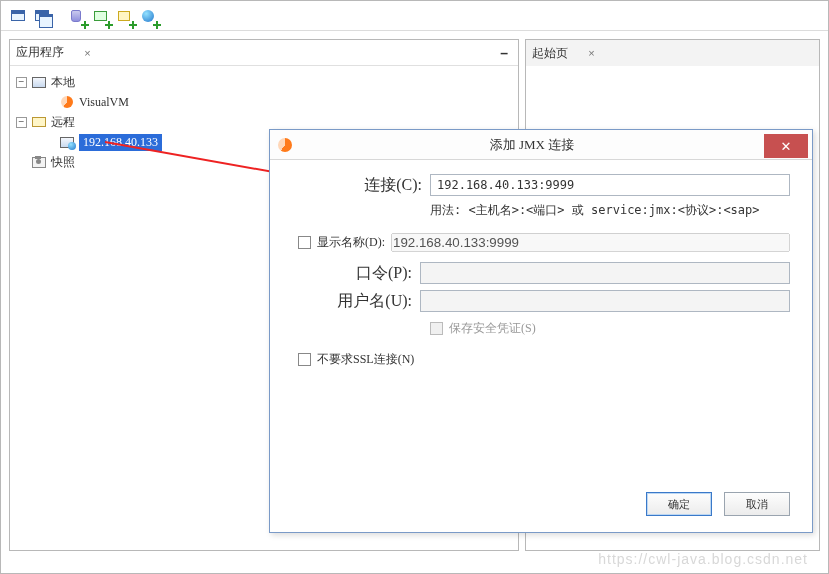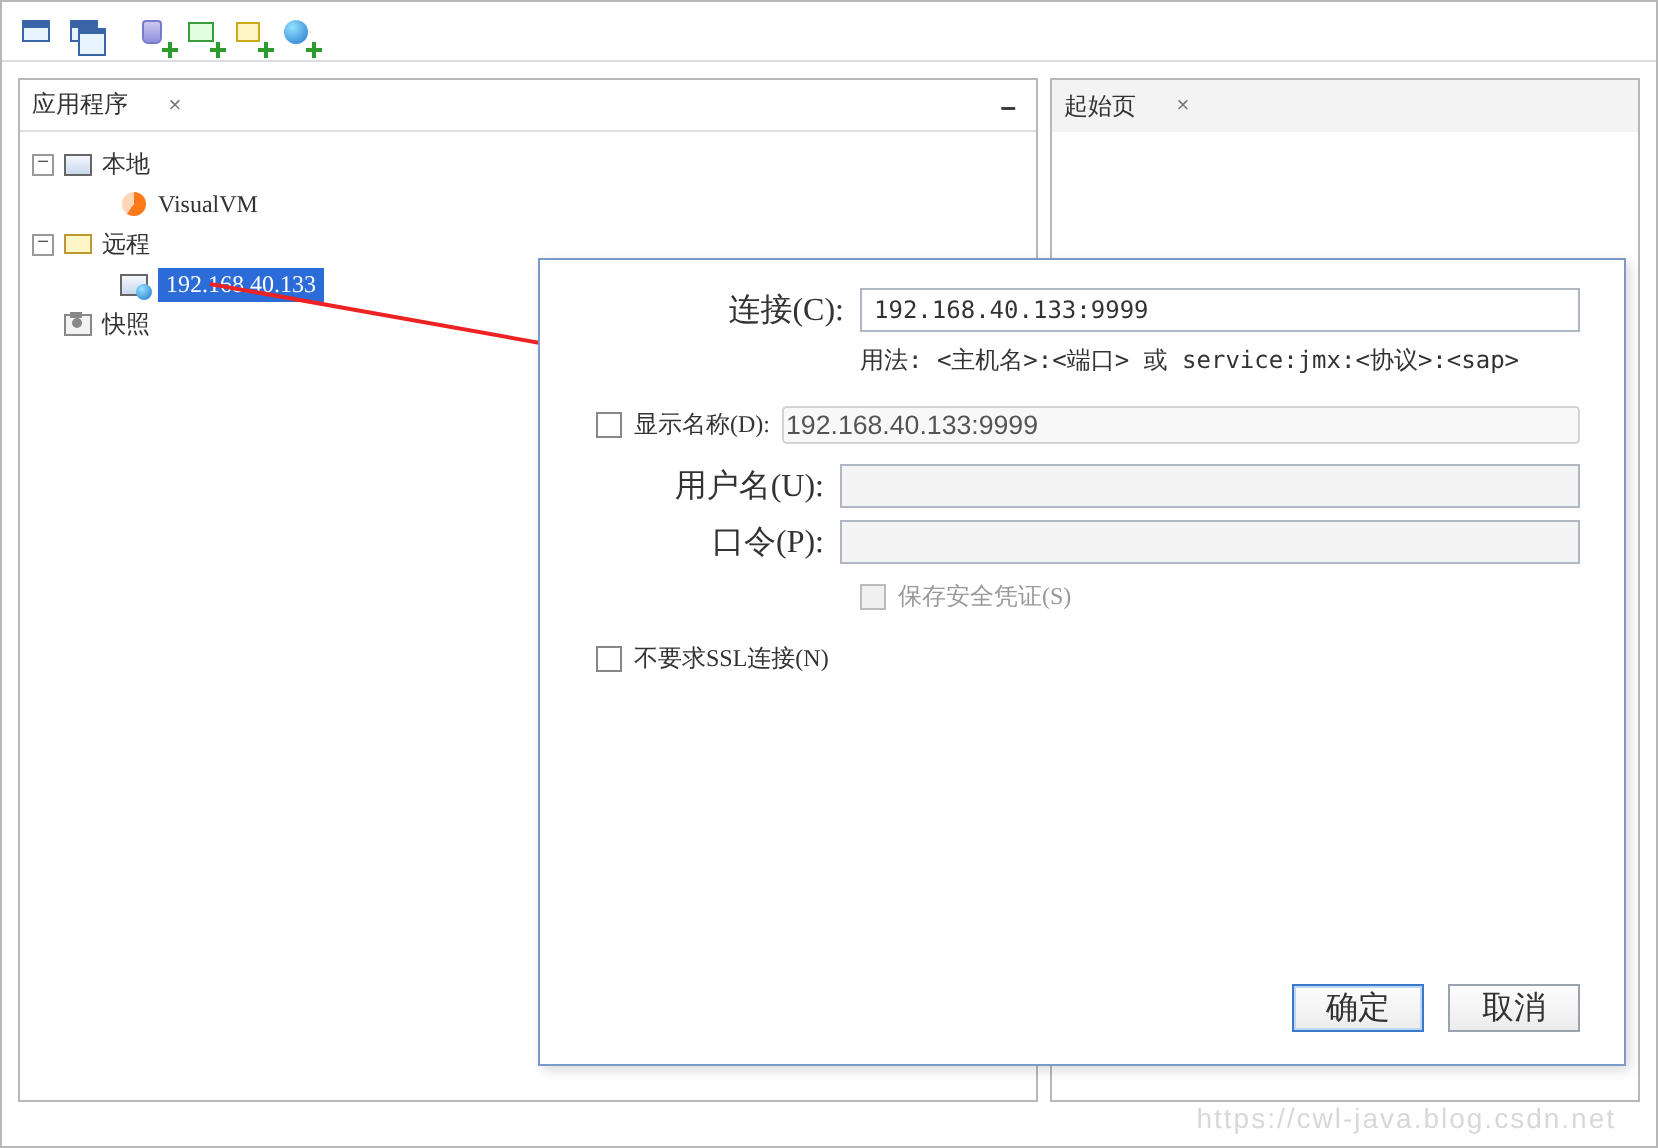--- a/index.html
+++ b/index.html
@@ -100,21 +100,21 @@
   .usage-row{ margin-left:138px; font-size:12px; color:#333; font-family:"SimSun", monospace; margin-bottom:14px; }
   .chk-row{ display:flex; align-items:center; gap:6px; margin:10px 0 10px 6px;}
   .chk { width:13px; height:13px; border:1px solid #888; background:#fff; display:inline-block;}
   .chk[aria-disabled="true"]{ border-color:#bbb; background:#f0f0f0;}
   .chk-row label{ font-size:12px;}
   .sub-cred{ margin-left:40px; margin-bottom:6px; }
   .sub-cred .form-row label{ width:96px; }
   .sub-cred .form-row input{ width:370px; flex:0 0 370px; }
   .save-cred{ margin-left:138px; display:flex; align-items:center; gap:6px; color:#999; margin-top:8px; margin-bottom:14px;}
   .dlg-buttons{ position:absolute; bottom:16px; right:22px; display:flex; gap:12px;}
-  .dlg-btn{ min-width:66px; height:24px; border:1px solid #9aa4af; background:linear-gradient(#fdfdfd,#ececec); display:flex; align-items:center; justify-content:center; font-size:16px; font-family:"SimSun"; }
+  .dlg-btn{ min-width:66px; height:24px; border:1px solid #9aa4af; background:linear-gradient(#fdfdfd,#ececec); display:flex; align-items:center; justify-content:center; font-size:11px; font-family:"SimSun"; }
   .dlg-btn.primary{ border-color:#3a79c9; box-shadow:0 0 0 1px #bcd7f3 inset;}
 
   
   .anno-arrow{ position:absolute; left:100px; top:135px; width:290px; height:66px; pointer-events:none; }
   .anno-text{ position:absolute; left:520px; top:163px; font-family:"SimSun"; font-size:16px; color:#e22; line-height:1.2; font-weight:bold;}
 </style>
 </head>
 <body>
 
 <div class="toolbar">
@@ -208,41 +208,48 @@
     </marker>
   </defs>
   <line x1="4" y1="6" x2="284" y2="56" stroke="#e22" stroke-width="2" marker-end="url(#ah)"></line>
 </svg>
 <div class="anno-text">
   <span>9999端口就是前面添加</span><br>
   <span>的jmx的端口</span>
 </div>
 
 <div class="dialog">
+  <div class="dlg-title">
+    <span class="dlg-icon">
+        <span></span>
+      </span>
+    <span class="dlg-text">添加 JMX 连接</span>
+    <span class="dlg-close">✕</span>
+  </div>
   <div class="dlg-body">
     <div class="form-row">
       <label>连接(C):</label>
       <input type="text" value="192.168.40.133:9999" style="">
     </div>
     <div class="usage-row">用法: &lt;主机名&gt;:&lt;端口&gt; 或 service:jmx:&lt;协议&gt;:&lt;sap&gt;</div>
 
     <div class="chk-row">
       <span class="chk" role="checkbox" aria-checked="false"></span>
       <label>显示名称(D):</label>
       <input type="text" disabled="" style="flex: 1 1 0%;" value="192.168.40.133:9999">
     </div>
 
 
     <div class="sub-cred">
       <div class="form-row">
+        <label>口令(P):</label>
+        <input type="text" disabled="" style="">
+      </div>
+      <div class="form-row">
         <label>用户名(U):</label>
-        <input type="text" disabled="" style="">
-      </div>
-      <div class="form-row">
-        <label>口令(P):</label>
         <input type="text" disabled="" style="">
       </div>
     </div>
 
     <div class="save-cred">
       <span class="chk" role="checkbox" aria-checked="false" aria-disabled="true"></span>
       <label>保存安全凭证(S)</label>
     </div>
 
     <div class="chk-row">

